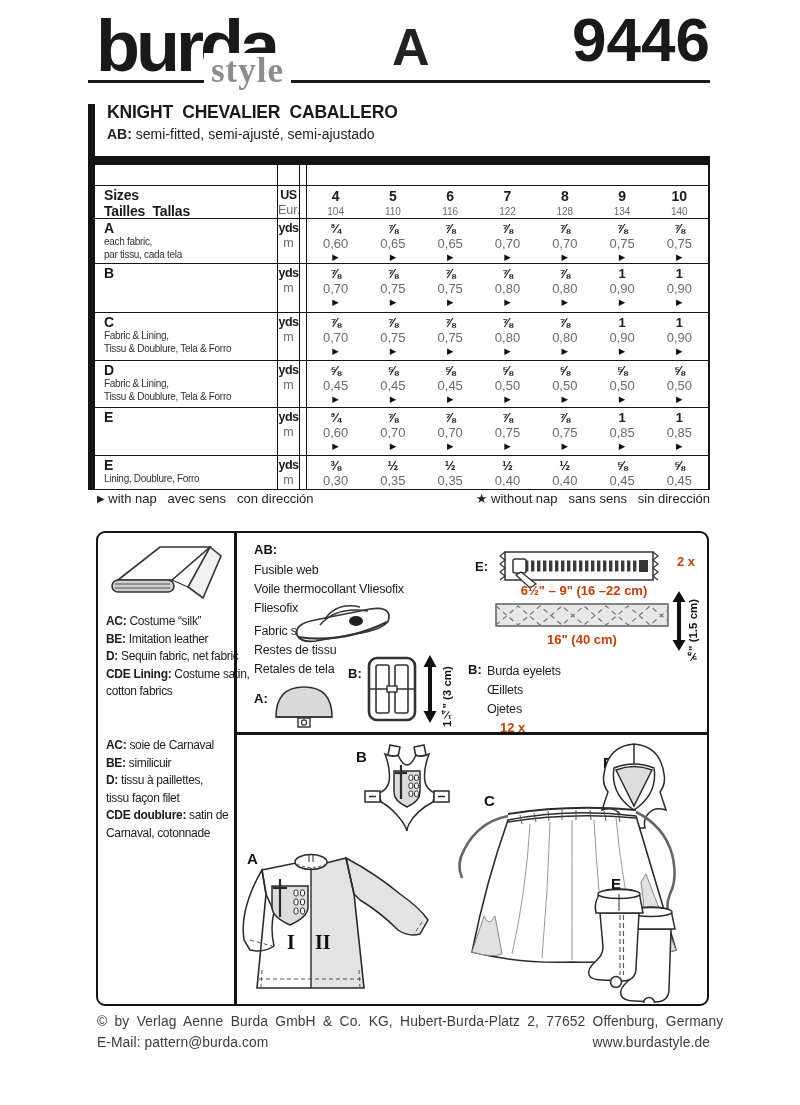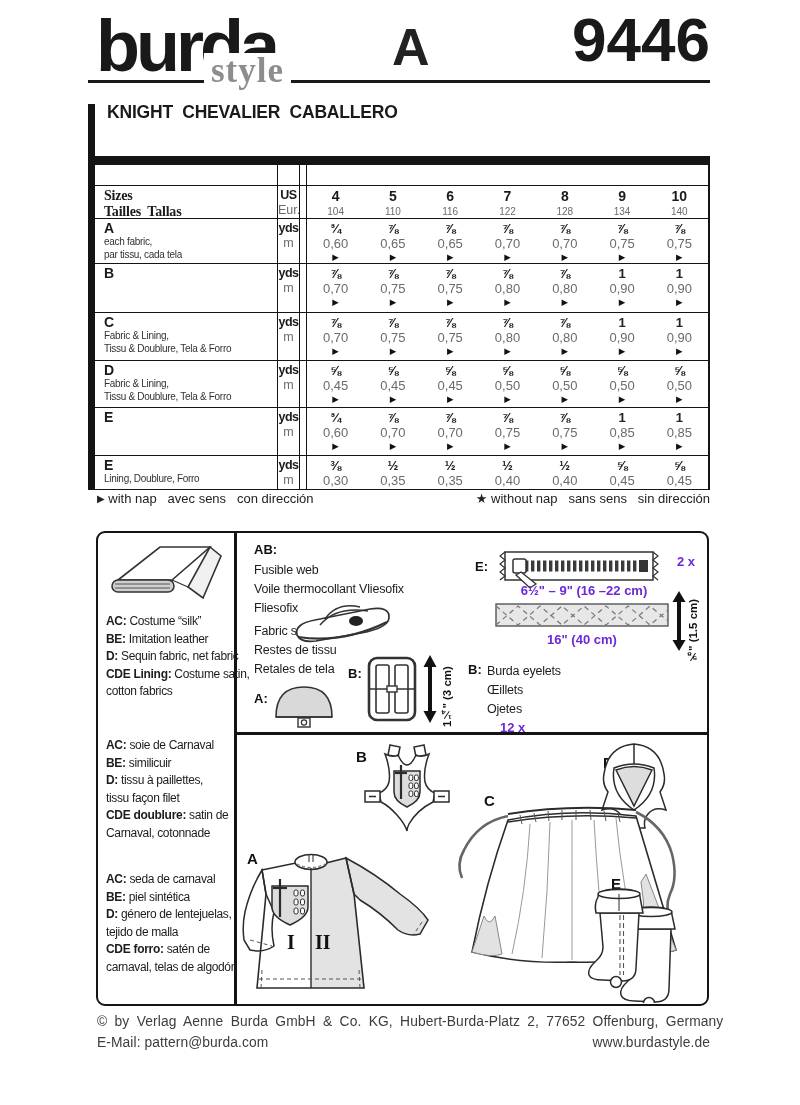--- a/index.html
+++ b/index.html
@@ -41,21 +41,21 @@
   .legend .sym{font-size:10px;vertical-align:1px;}
   .legend .star{font-size:13px;vertical-align:0;}
   
   .nbox{left:96px;top:531px;width:609px;height:471px;border:2.5px solid #141414;border-radius:9px;}
   .vdiv{position:absolute;left:136px;top:0;width:2.5px;height:100%;background:#141414;}
   .hdiv{position:absolute;left:136px;top:199px;right:0;height:2.5px;background:#141414;}
   .mat{left:8px;width:127px;font-size:12px;line-height:17.5px;letter-spacing:-0.35px;color:#1c1c1c;white-space:nowrap;}
   .mat b{letter-spacing:-0.3px;margin-top:32px;}
   .nlabel{font-weight:bold;font-size:13px;color:#111;}
   .ntext{font-size:12.5px;line-height:19px;letter-spacing:-0.2px;color:#1c1c1c;}
-  .nsize{font-weight:bold;font-size:13px;color:#6d28d9;white-space:pre;}
+  .nsize{font-weight:bold;font-size:13px;color:#c2410c;white-space:pre;}
   .vtext{writing-mode:vertical-rl;transform:rotate(180deg);font-size:11.5px;font-weight:bold;white-space:pre;color:#111;}
   .gletter{font-weight:bold;font-size:15px;color:#111;}
   .panel-num{font-family:"Liberation Serif","DejaVu Serif",serif;font-weight:bold;font-size:20px;color:#111;}
   
   .foot{font-size:13.8px;color:#3d3d3d;letter-spacing:0.1px;}
   .foot1{left:97px;top:1014px;width:613px;word-spacing:3.4px;white-space:nowrap;}
   .foot2{left:97px;top:1035px;}
   .foot3{right:90px;top:1035px;}
   svg{display:block;}
 </style>
@@ -65,30 +65,31 @@
 <div class="page">
 
   <div class="abs brand">burda</div>
   <div class="abs brand-rule"></div>
   <div class="abs brand-sub">style</div>
   <div class="abs view-letter">A</div>
   <div class="abs pattern-no">9446</div>
 
   <div class="abs side-bar"></div>
   <div class="abs title-main">KNIGHT  CHEVALIER  CABALLERO</div>
+  <div class="abs title-sub"><b>AB:</b><span> semi-fitted, semi-ajusté, semi-ajustado</span></div>
 
   <div class="abs tbar"></div>
   <div id="ptable">
       <div class="cell vr" style="height: 21px;"></div>
       <div class="cell vr" style="height: 21px;"></div>
       <div class="cell vr" style="height: 21px;"></div>
       <div class="cell whead" style="height: 21px; grid-column: 4 / 11;">
         <div class="">55 ins / 140 cm</div>
       </div>
-      <div class="cell vr c1pad" style="height: 33px; font-family: Liberation Serif, serif;">
+      <div class="cell vr c1pad" style="height: 33px;">
         <div class="szl">Sizes</div>
         <div class="szl">Tailles  Tallas</div>
       </div>
       <div class="cell vr" style="height: 33px;">
         <div class="u1">US</div>
         <div class="u2">Eur.</div>
       </div>
       <div class="cell vr" style="height: 33px;"></div>
       <div class="cell " style="height: 33px;">
         <div class="sz-us">4</div>
@@ -400,28 +401,20 @@
         <div><b>CDE Lining:</b> Costume satin,</div>
         <div>cotton fabrics</div>
       </div>
     <div class="abs mat" style="top:204px;">
         <div><b>AC:</b> soie de Carnaval</div>
         <div><b>BE:</b> similicuir</div>
         <div><b>D:</b> tissu à paillettes,</div>
         <div>tissu façon filet</div>
         <div><b>CDE doublure:</b> satin de</div>
         <div>Carnaval, cotonnade</div>
-      </div>
-    <div class="abs mat" style="top:338px;">
-        <div><b>AC:</b> seda de carnaval</div>
-        <div><b>BE:</b> piel sintética</div>
-        <div><b>D:</b> género de lentejuelas,</div>
-        <div>tejido de malla</div>
-        <div><b>CDE forro:</b> satén de</div>
-        <div>carnaval, telas de algodón</div>
       </div>
 
     <div class="abs nlabel" style="left:156px;top:9px;">AB:</div>
     <div class="abs ntext" style="left:156px;top:28px;">
         <div>Fusible web</div>
         <div>Voile thermocollant Vliesofix</div>
         <div>Fliesofix</div>
       </div>
     <div class="abs ntext" style="left:156px;top:89px;">
         <div>Fabric scraps</div>

